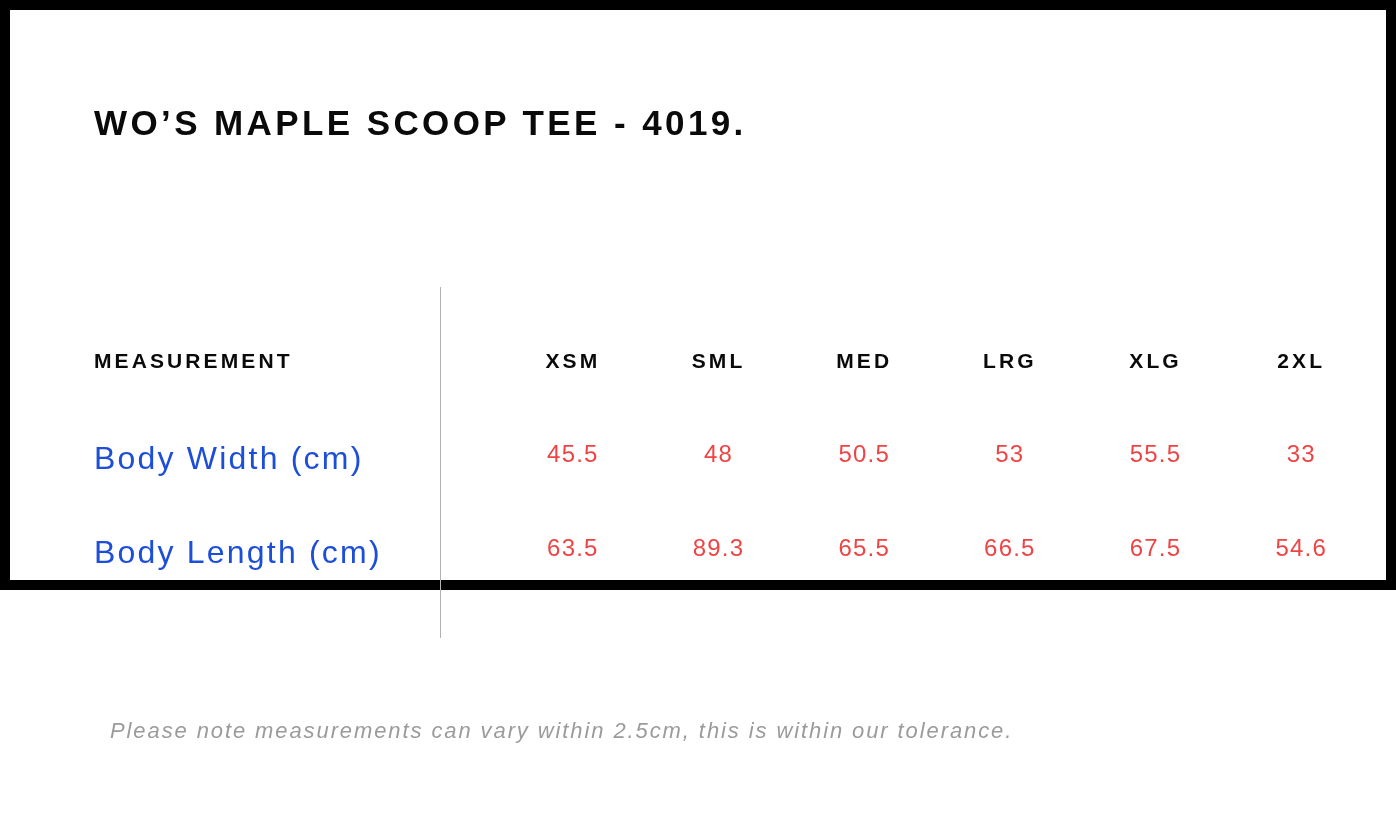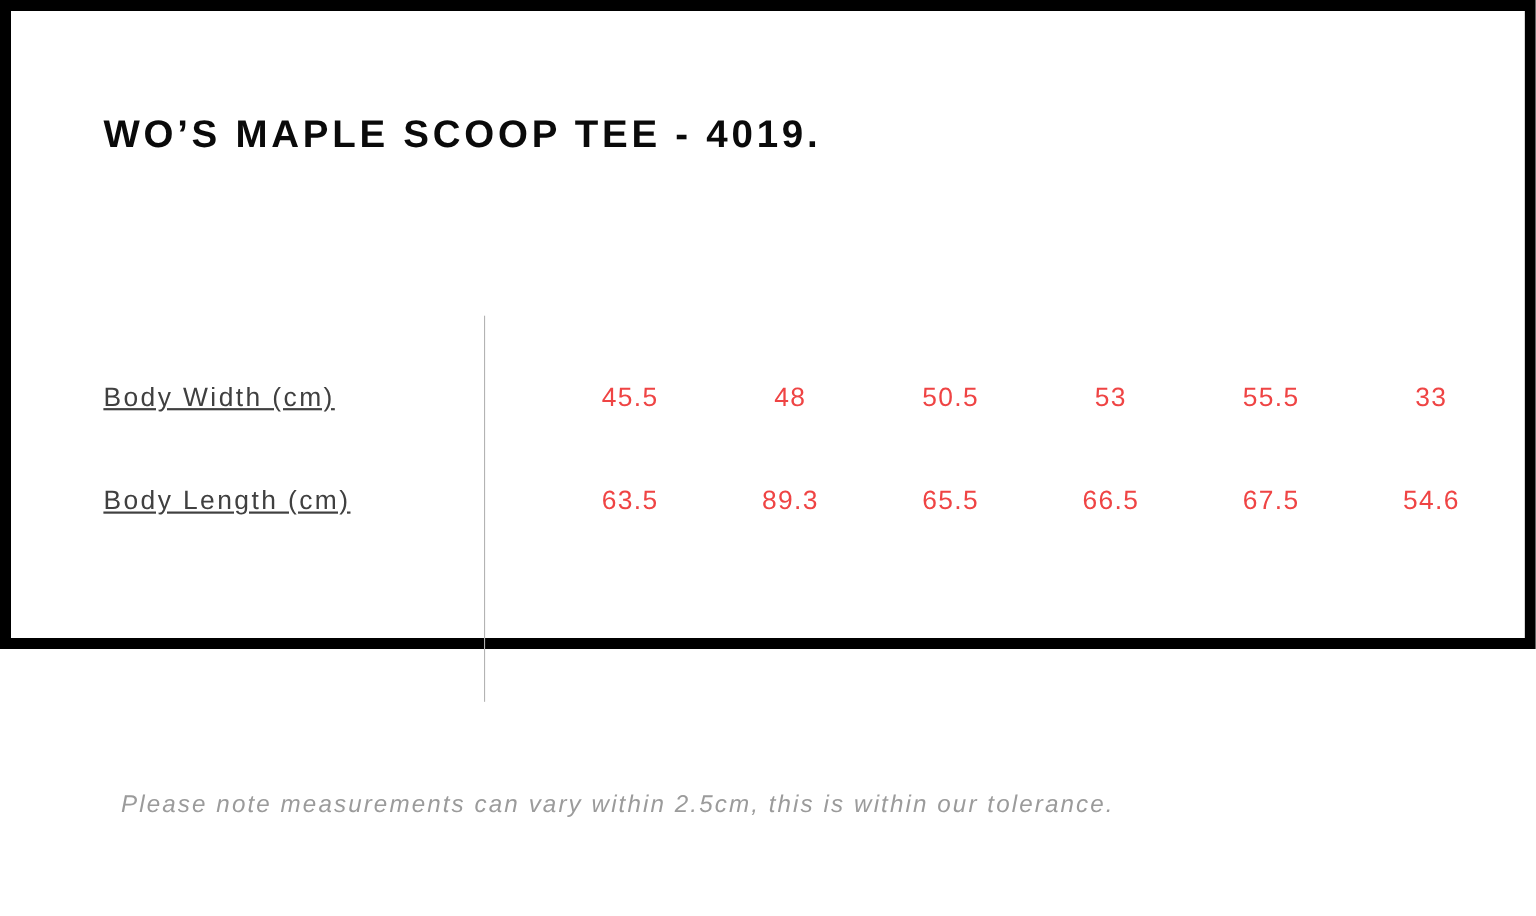--- a/index.html
+++ b/index.html
@@ -99,25 +99,24 @@
   }
   .row-head .cell {
     font-size: 21px;
     font-weight: bold;
     letter-spacing: 3.1px;
     color: #0a0a0a;
   }
 
   
   .row-data .label {
-    font-size: 24px;
+    font-size: 32px;
     font-weight: normal;
     letter-spacing: 2.2px;
-    color: #404040;
-    text-decoration: underline;
+    color: #1d4ed8;
   }
   .row-data .cell {
     font-size: 24px;
     font-weight: normal;
     letter-spacing: 1.2px;
     color: #ef4444;
   }
 
   .row-head { height: 92px; }
   .row-data { height: 94px; }
@@ -141,20 +140,31 @@
 
 <div id="size-chart">
   <div class="inner">
 
     <div class="chart-title">WO’S MAPLE SCOOP TEE - 4019.</div>
 
     <div class="divider"></div>
 
     <div class="table">
 
+      <div class="row row-head">
+        <div class="label">MEASUREMENT</div>
+        <div class="cells">
+          <div class="cell">XSM</div>
+          <div class="cell">SML</div>
+          <div class="cell">MED</div>
+          <div class="cell">LRG</div>
+          <div class="cell">XLG</div>
+          <div class="cell">2XL</div>
+        </div>
+      </div>
 
       <div class="row row-data">
         <div class="label">Body Width (cm)</div>
         <div class="cells">
           <div class="cell">45.5</div>
           <div class="cell">48</div>
           <div class="cell">50.5</div>
           <div class="cell">53</div>
           <div class="cell">55.5</div>
           <div class="cell">33</div>

